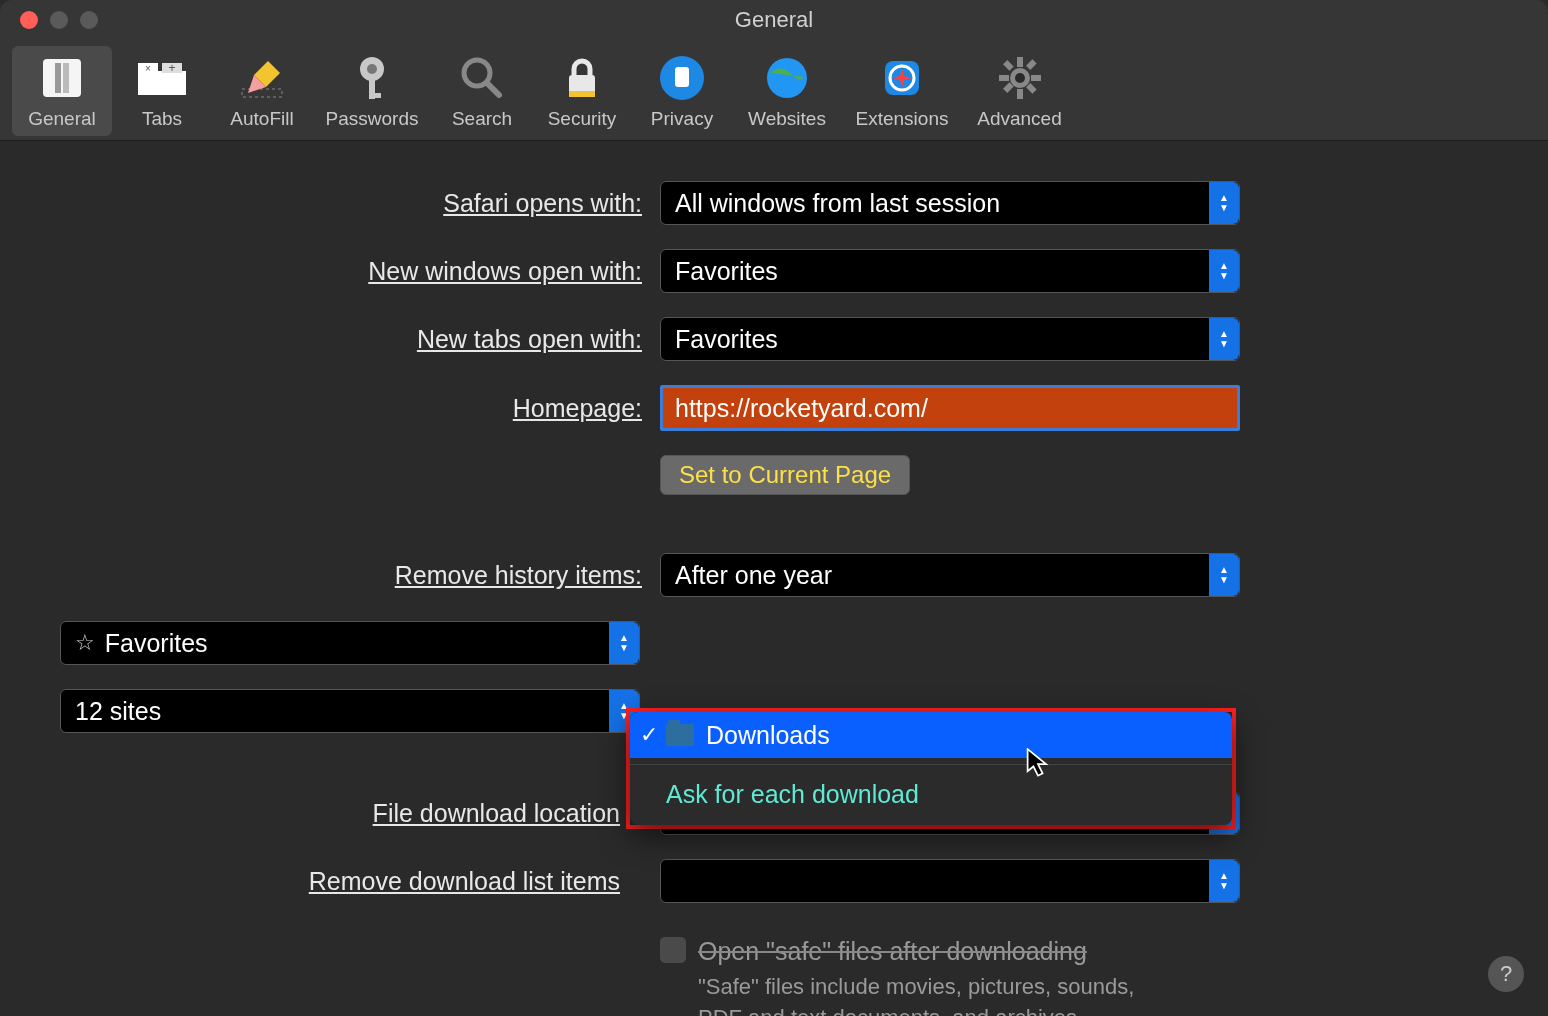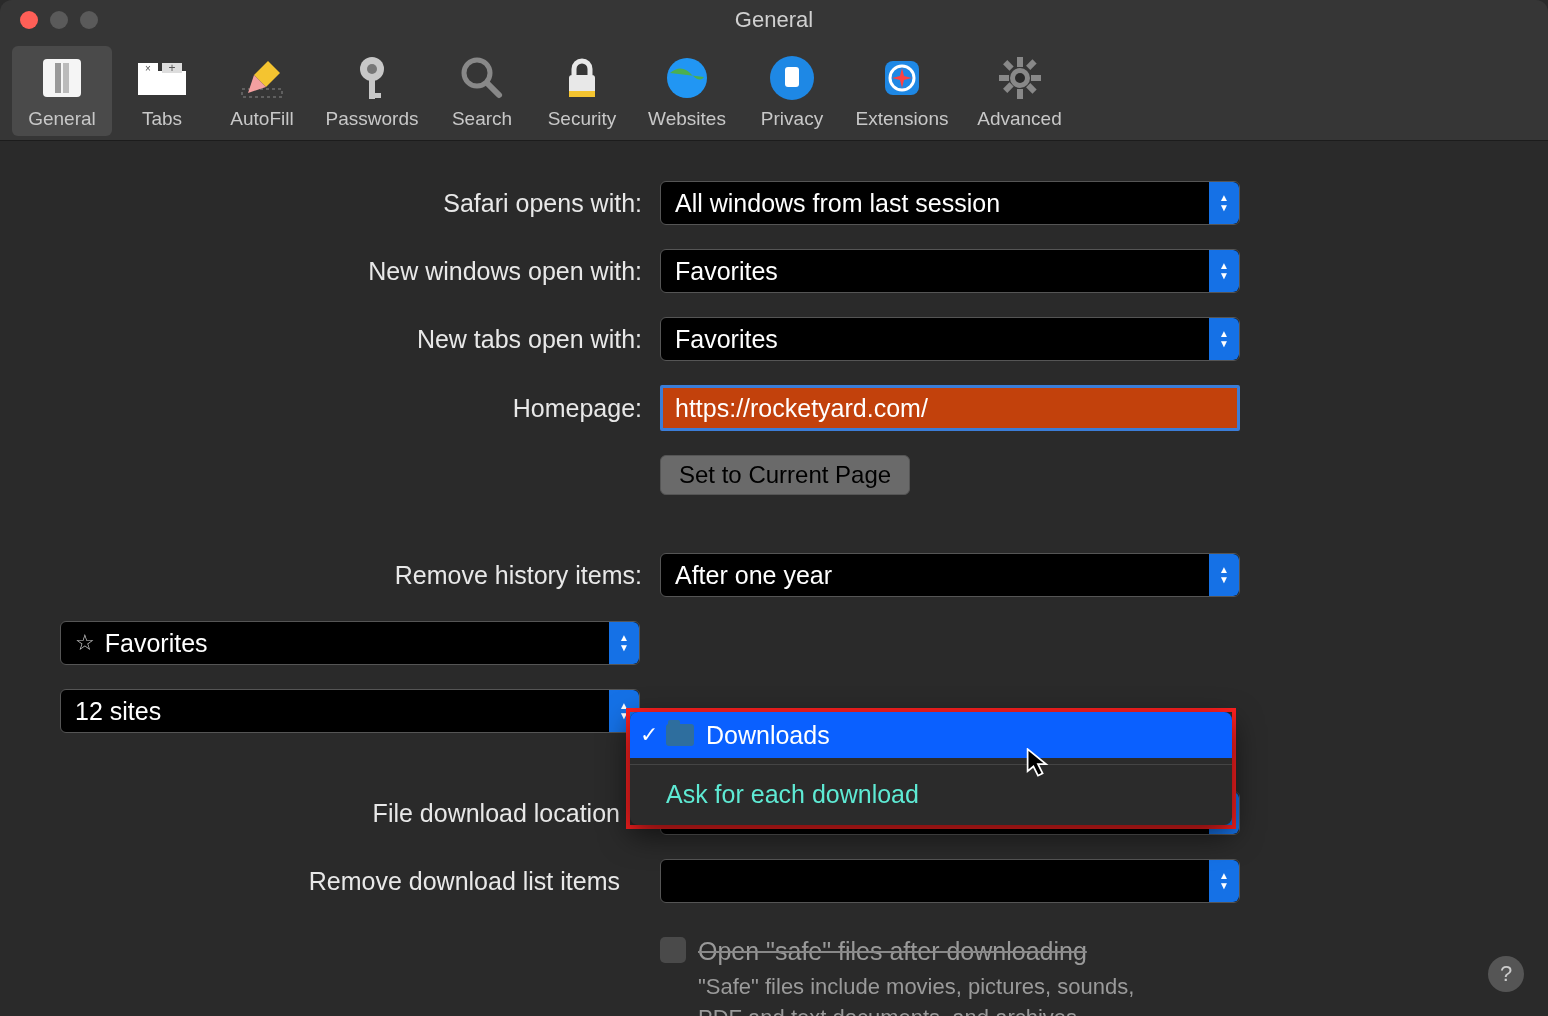--- a/index.html
+++ b/index.html
@@ -78,20 +78,21 @@
     align-items: center;
     margin-bottom: 24px;
   }
   .row.tight { }
   .lbl {
     width: 600px;
     text-align: right;
     padding-right: 18px;
     font-size: 25px;
     color: #e8e8e8;
+    text-decoration: underline;
   }
   .ctrl {
     flex: 1;
     max-width: 580px;
   }
   .popup {
     width: 100%;
     height: 44px;
     background: #000000;
     border: 1px solid #555;
@@ -129,21 +130,21 @@
     font-size: 25px;
     padding: 4px 12px;
     outline: none;
   }
   .textfield::selection { background: #3a6ea5; }
   .btn {
     height: 40px;
     background: #6a6a6a;
     border: 1px solid #555;
     border-radius: 6px;
-    color: #000000;
+    color: #fde047;
     font-size: 24px;
     padding: 0 18px;
     display: inline-flex;
     align-items: center;
     text-align: right;
   }
   .spacer { height: 34px; }
   .star { margin-right: 10px; color: #d0d0d0; font-size: 22px; }
   
   .safe-wrap {
@@ -314,37 +315,37 @@
   <div class="tb-item">
     <div class="tb-icon">
       <svg width="50" height="50" viewBox="0 0 50 50">
           <rect x="12" y="22" width="26" height="22" rx="3" fill="#e8e8e8"></rect>
           <rect x="12" y="38" width="26" height="6" fill="#f4c430"></rect>
           <path d="M17 22 v-6 a8 8 0 0 1 16 0 v6" fill="none" stroke="#e8e8e8" stroke-width="5"></path>
         </svg>
     </div>
     <div class="tb-label">Security</div>
   </div>
+  <div class="tb-item">
+    <div class="tb-icon">
+      <svg width="50" height="50" viewBox="0 0 50 50">
+          <circle cx="25" cy="25" r="22" fill="#1e88e5"></circle>
+          <rect x="18" y="14" width="14" height="20" rx="3" fill="#fff"></rect>
+        </svg>
+    </div>
+    <div class="tb-label">Privacy</div>
+  </div>
   <div class="tb-item" style="width:110px">
     <div class="tb-icon">
       <svg width="50" height="50" viewBox="0 0 50 50">
           <circle cx="25" cy="25" r="20" fill="#2196f3"></circle>
           <path d="M8 20 Q20 10 30 22 Q38 30 42 24" fill="#4caf50"></path>
         </svg>
     </div>
     <div class="tb-label">Websites</div>
-  </div>
-  <div class="tb-item">
-    <div class="tb-icon">
-      <svg width="50" height="50" viewBox="0 0 50 50">
-          <circle cx="25" cy="25" r="22" fill="#1e88e5"></circle>
-          <rect x="18" y="14" width="14" height="20" rx="3" fill="#fff"></rect>
-        </svg>
-    </div>
-    <div class="tb-label">Privacy</div>
   </div>
   <div class="tb-item" style="width:120px">
     <div class="tb-icon">
       <svg width="50" height="50" viewBox="0 0 50 50">
           <rect x="8" y="8" width="34" height="34" rx="8" fill="#1e88e5"></rect>
           <circle cx="25" cy="25" r="12" fill="none" stroke="#fff" stroke-width="3"></circle>
           <polygon points="25,15 27,23 35,25 27,27 25,35 23,27 15,25 23,23" fill="#ff4040"></polygon>
         </svg>
     </div>
     <div class="tb-label">Extensions</div>

